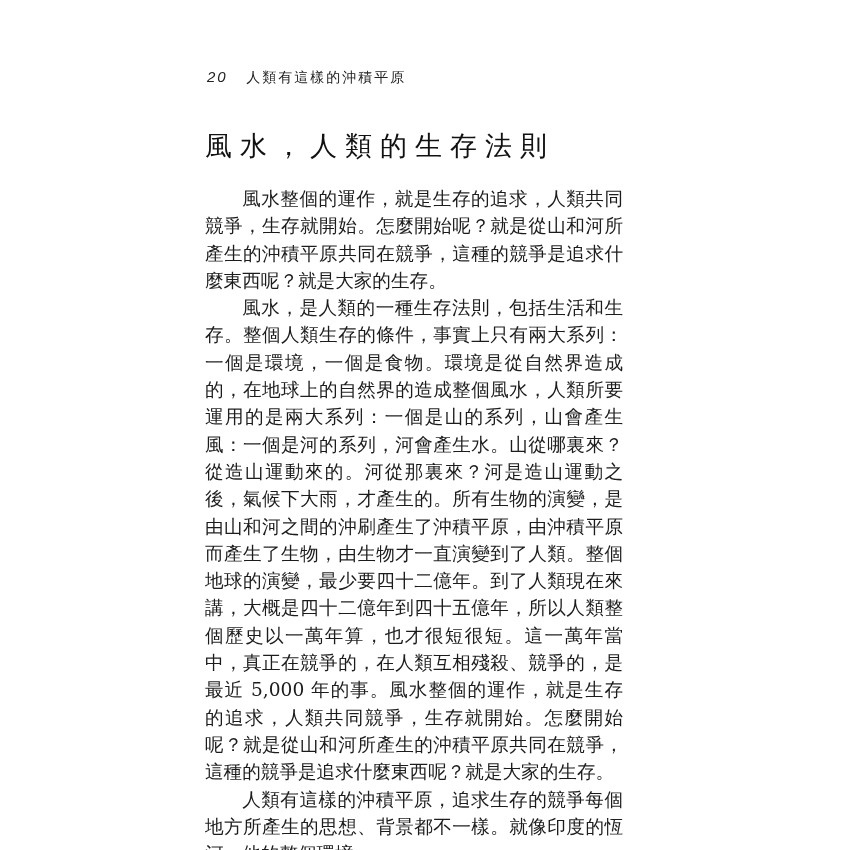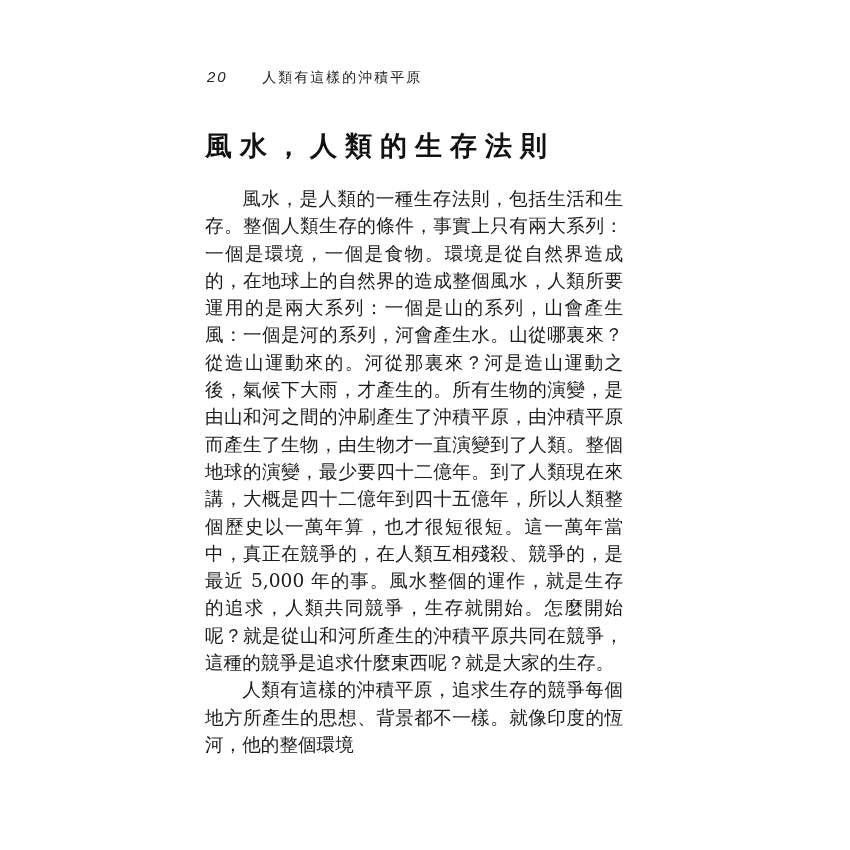--- a/index.html
+++ b/index.html
@@ -1,38 +1,39 @@
 <!DOCTYPE html>
 <html><head>
 <meta charset="utf-8">
 <style>
   html, body { margin: 0; padding: 0; background: #ffffff; }
   body { width: 850px; height: 850px; position: relative; overflow: hidden; color: #1a1a1a; }
   .header {
     position: absolute; left: 207px; top: 68px;
     font-family: "DejaVu Serif", serif; font-size: 14px; letter-spacing: 2px; color: #222;
   }
-  .header .pageno { font-style: italic; margin-right: 28px; font-family: "Liberation Sans", sans-serif; font-size: 15px; }
+  .header .pageno { font-style: italic; margin-right: 12px; font-family: "Liberation Sans", sans-serif; font-size: 15px; }
   .title {
     position: absolute; left: 205px; top: 128px;
-    font-family: "DejaVu Serif", serif; font-size: 27px; font-weight: bold; letter-spacing: 8px; color: #111;
+    font-family: "DejaVu Serif", serif; font-size: 27px; font-weight: normal; letter-spacing: 8px; color: #111;
   }
   .body-text {
     position: absolute; left: 205px; top: 185px; width: 418px;
     font-family: "DejaVu Serif", serif; font-size: 18.6px; line-height: 27.3px; color: #1c1c1c;
     text-align: justify;
   }
   .body-text p { margin: 0; text-indent: 2em; }
 </style>
 </head>
 <body>
 
 <div class="header">
   <span class="pageno">20</span>
   <span>人類有這樣的沖積平原</span>
 </div>
 
 <div class="title">風水，人類的生存法則</div>
 
 <div class="body-text">
+  <p>風水整個的運作，就是生存的追求，人類共同競爭，生存就開始。怎麼開始呢？就是從山和河所產生的沖積平原共同在競爭，這種的競爭是追求什麼東西呢？就是大家的生存。</p>
   <p>風水，是人類的一種生存法則，包括生活和生存。整個人類生存的條件，事實上只有兩大系列：一個是環境，一個是食物。環境是從自然界造成的，在地球上的自然界的造成整個風水，人類所要運用的是兩大系列：一個是山的系列，山會產生風：一個是河的系列，河會產生水。山從哪裏來？從造山運動來的。河從那裏來？河是造山運動之後，氣候下大雨，才產生的。所有生物的演變，是由山和河之間的沖刷產生了沖積平原，由沖積平原而產生了生物，由生物才一直演變到了人類。整個地球的演變，最少要四十二億年。到了人類現在來講，大概是四十二億年到四十五億年，所以人類整個歷史以一萬年算，也才很短很短。這一萬年當中，真正在競爭的，在人類互相殘殺、競爭的，是最近 5,000 年的事。風水整個的運作，就是生存的追求，人類共同競爭，生存就開始。怎麼開始呢？就是從山和河所產生的沖積平原共同在競爭，這種的競爭是追求什麼東西呢？就是大家的生存。</p>
   <p>人類有這樣的沖積平原，追求生存的競爭每個地方所產生的思想、背景都不一樣。就像印度的恆河，他的整個環境</p>
 </div>
 
 </body></html>

